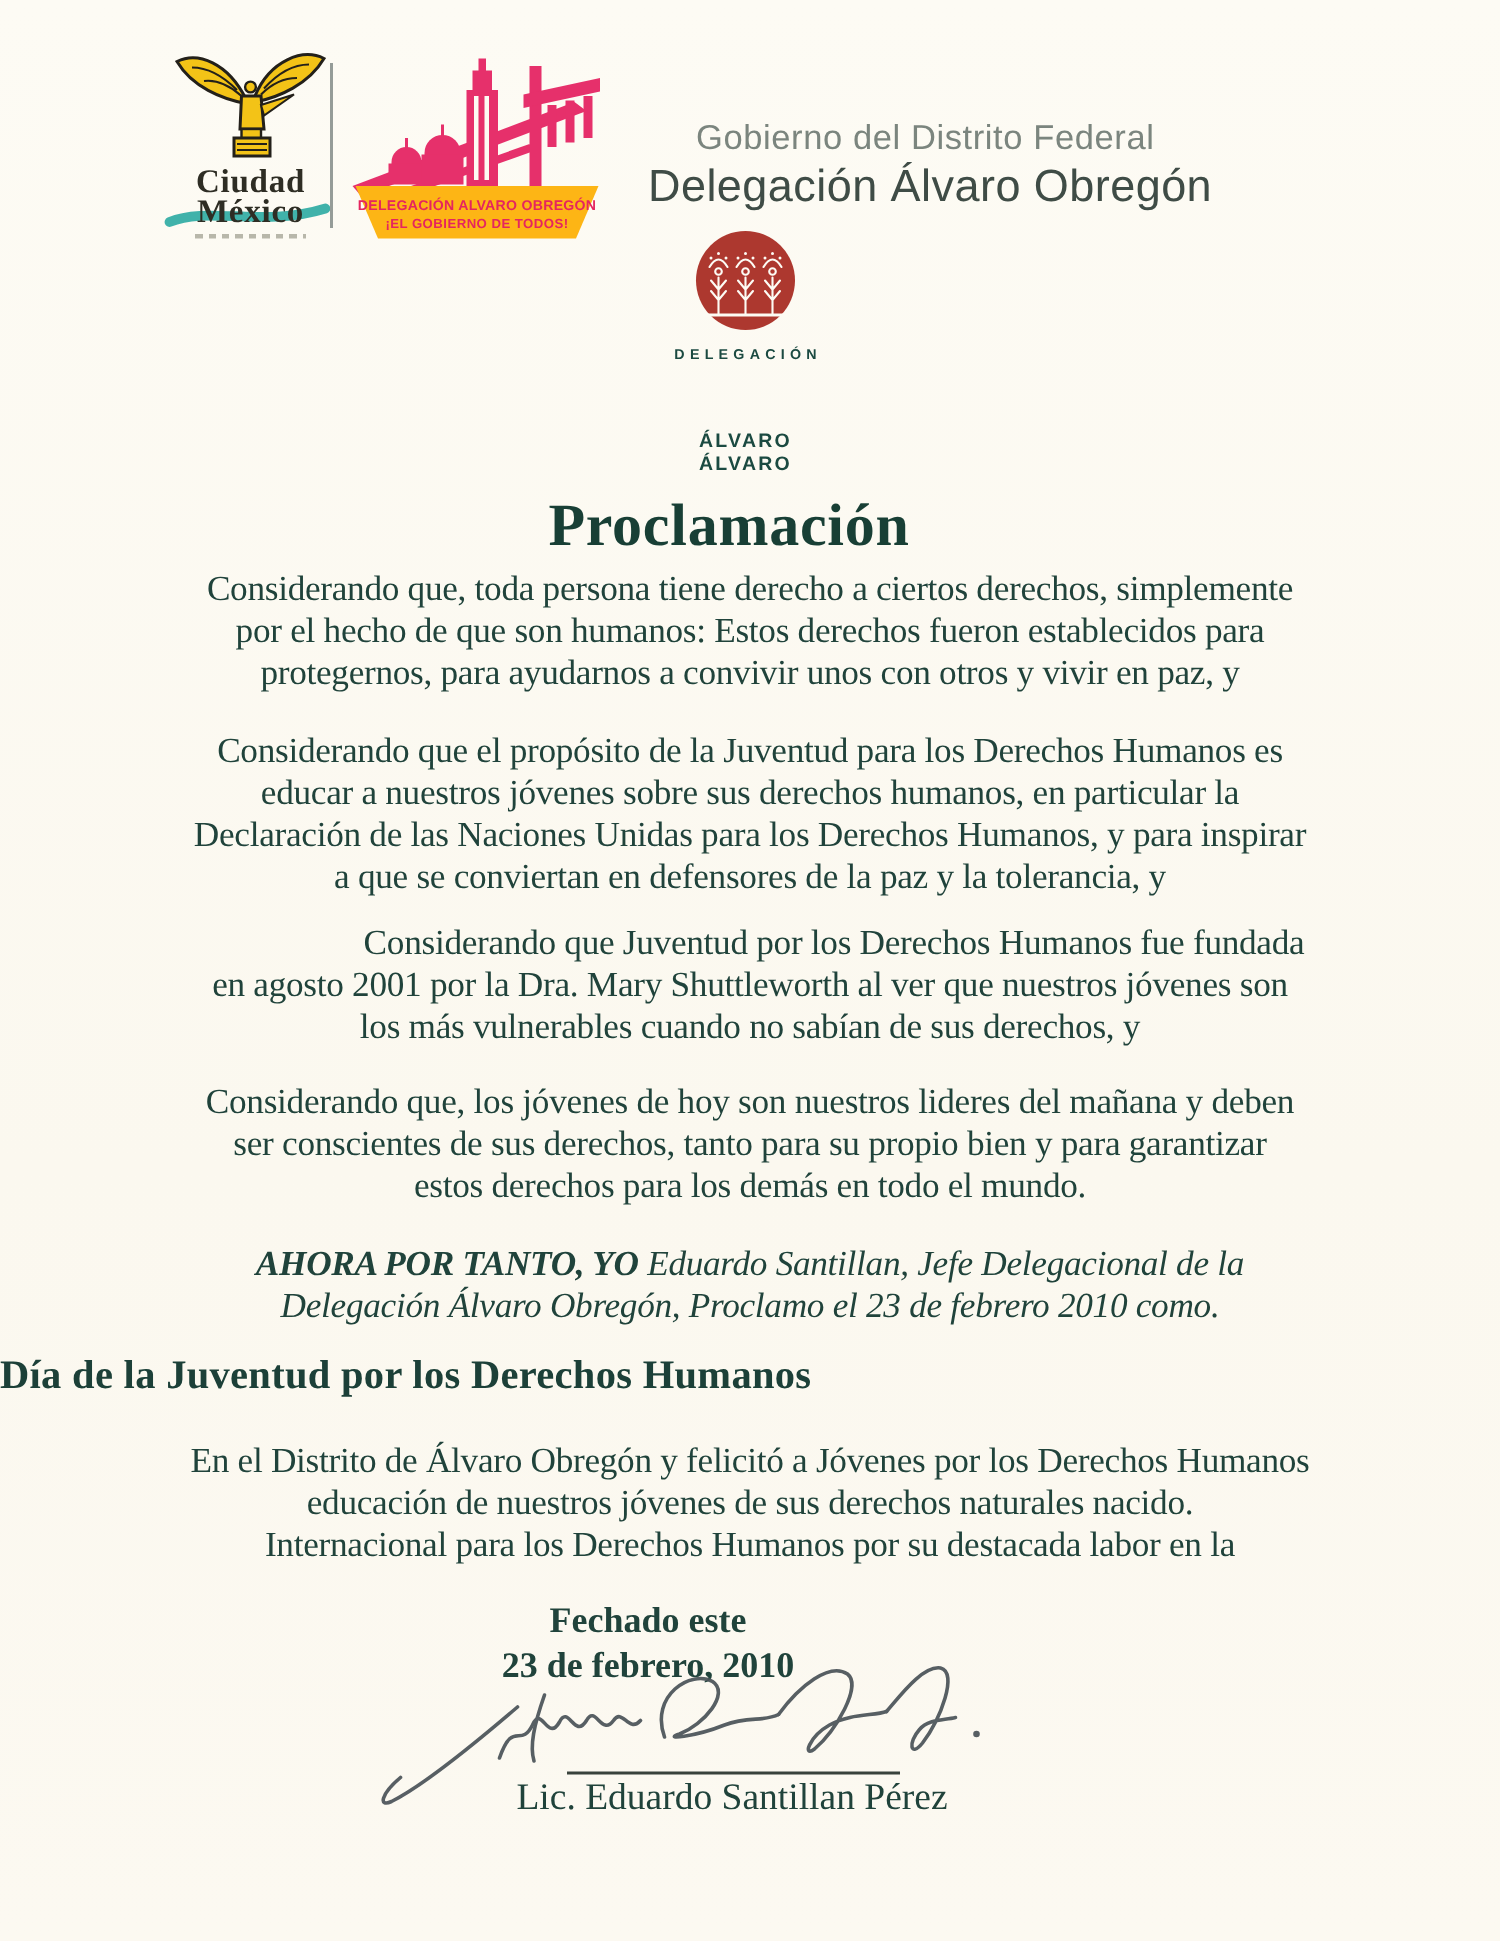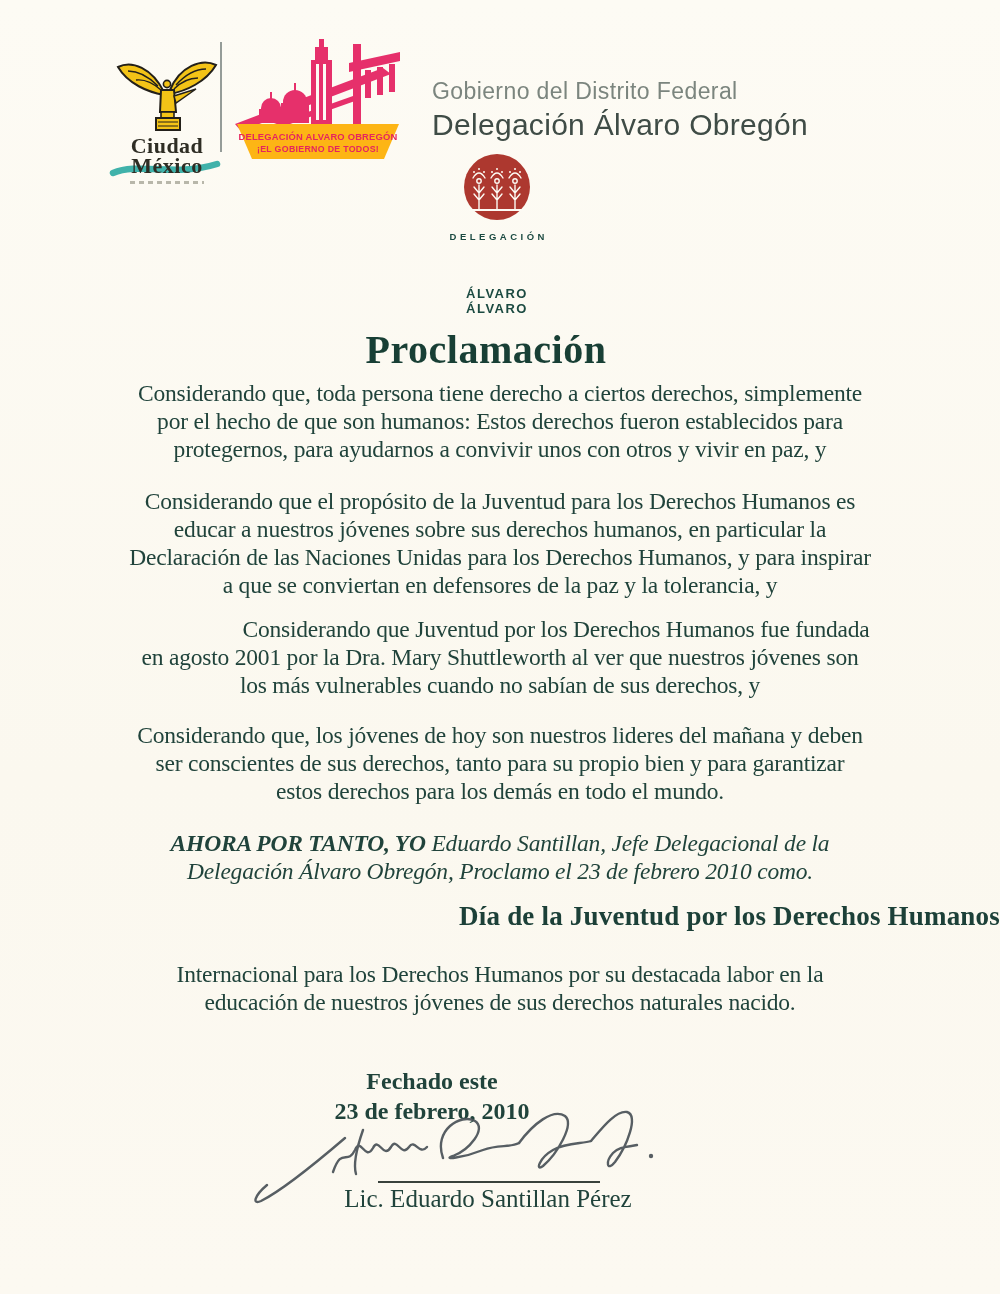--- a/index.html
+++ b/index.html
@@ -3,34 +3,34 @@
 <meta charset="utf-8">
 <style>
   html,body { margin:0; padding:0; background:#e8e6de; }
   .page {
     position:relative; width:1000px; height:1294px; margin:0 auto;
     background:linear-gradient(180deg,#fdfbf4 0%, #fbf8ef 60%, #fcf9f1 100%);
     font-family:"Liberation Serif", serif; color:#1f413a; overflow:hidden;
   }
 
   
-  .hdr-logo-cdmx { position:absolute; left:103px; top:54px; width:128px; text-align:center; }
+  .hdr-logo-cdmx { position:absolute; left:103px; top:28px; width:128px; text-align:center; }
   .cdmx-words { position:relative; font-weight:bold; font-size:22px; line-height:20px;
                 color:#2e2d24; letter-spacing:0.5px; }
   .cdmx-swoosh { position:absolute; left:6px; top:22px; z-index:0; }
   .cdmx-words .w { position:relative; z-index:1; }
   .cdmx-tagline { height:3px; width:74px; margin:5px auto 0;
     background:repeating-linear-gradient(90deg,#b8b7aa 0 5px, transparent 5px 9px); }
 
   .hdr-divider { position:absolute; left:220px; top:42px; width:2px; height:110px; background:#959c98; }
 
   .hdr-logo-ao { position:absolute; left:233px; top:36px; width:170px; height:126px; }
 
   .hdr-gov { position:absolute; left:432px; top:78px; font-family:"Liberation Sans", sans-serif; }
-  .gov-line1 { font-size:23px; color:#7b857e; letter-spacing:0.4px; }
+  .gov-line1 { font-size:23px; color:#7b857e; letter-spacing:0.4px;margin-left:32px; }
   .gov-line2 { font-size:30px; font-weight:normal; color:#3f4c46; letter-spacing:0.3px; margin-top:3px; }
 
   
   .emblem { position:absolute; left:417px; top:152px; width:160px; text-align:center; }
   .emblem svg { display:block; margin:0 auto; }
   .emblem-caption { margin-top:9px; font-family:"Liberation Sans", sans-serif;
                     color:#1b4a41; font-weight:bold; }
   .cap1 { font-size:9.5px; letter-spacing:3.5px; text-indent:3.5px; margin-bottom:14px; }
   .cap2 { font-size:13px; letter-spacing:1.5px;margin-top:44px; }
   .cap3 { font-size:13px; letter-spacing:1.5px; }
@@ -44,21 +44,21 @@
   .para div { white-space:nowrap; }
   .para-1 { top:379px; }
   .para-2 { top:487px; }
   .para-3 { top:615px; }
   .para-3 div:first-child { transform:translateX(56px); }
   .para-4 { top:721px; }
   .para-5 { top:829px;font-style:italic; }
   .para-6 { top:960px; }
   .bold { font-weight:bold; }
 
-  .day-title { position:absolute; left:0; top:901px; width:1000px; text-align:right;
+  .day-title { position:absolute; left:0; top:901px; width:1000px; text-align:left;
                font-size:27px; font-weight:bold; color:#1c4038; letter-spacing:0.2px; }
 
   .dated { position:absolute; left:0; top:1066px; width:864px; text-align:center;
            font-size:24px; line-height:30px; color:#20433b;font-weight:bold; }
 
   .sig-svg { position:absolute; left:245px; top:1100px; z-index:3; }
   .sig-line { position:absolute; left:378px; top:1181px; width:222px; height:2px;
               background:#39423c; z-index:2; }
   .sig-name { position:absolute; left:-12px; top:1185px; width:1000px; text-align:center;
               font-size:25px; color:#20433b; z-index:1; }
@@ -200,22 +200,23 @@
     </div>
 
   <div class="para para-5">
     <div><span class="bold">AHORA POR TANTO, YO</span><span> Eduardo Santillan, Jefe Delegacional de la</span></div>
     <div>Delegación Álvaro Obregón, Proclamo el 23 de febrero 2010 como.</div>
   </div>
 
   <div class="day-title">Día de la Juventud por los Derechos Humanos</div>
 
   <div class="para para-6">
+      <div>En el Distrito de Álvaro Obregón y felicitó a Jóvenes por los Derechos Humanos</div>
+      <div>educación de nuestros jóvenes de sus derechos naturales nacido.</div>
       <div>Internacional para los Derechos Humanos por su destacada labor en la</div>
-      <div>educación de nuestros jóvenes de sus derechos naturales nacido.</div>
     </div>
 
   <div class="dated">
     <div>Fechado este</div>
     <div>23 de febrero, 2010</div>
   </div>
 
   <svg class="sig-svg" width="430" height="105" viewBox="0 0 430 105">
     <g fill="none" stroke="#4b5359" stroke-width="2.4" stroke-linecap="round" opacity="0.93">
       <path d="M 100,38 C 72,62 38,90 16,101 C 7,105 9,96 22,85"></path>

